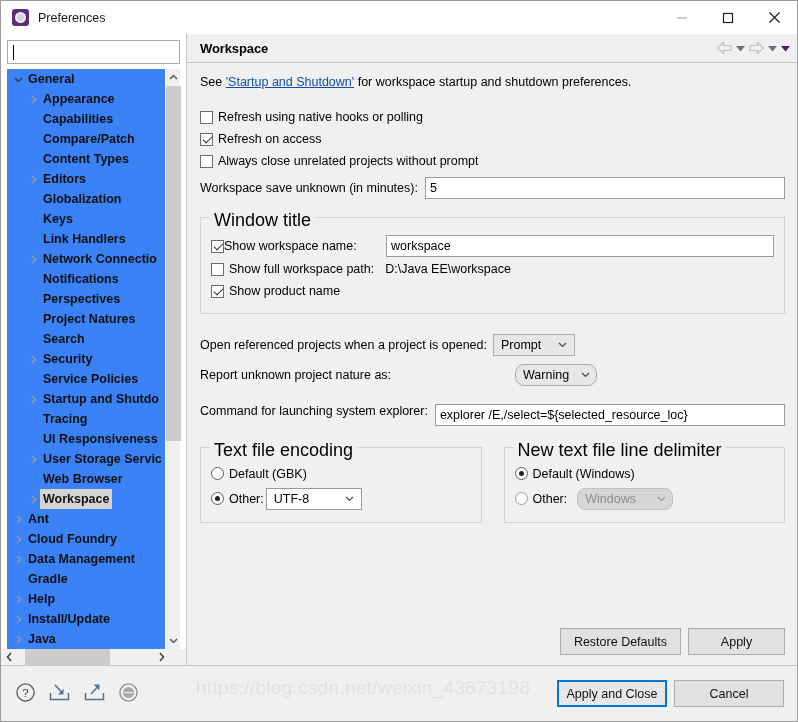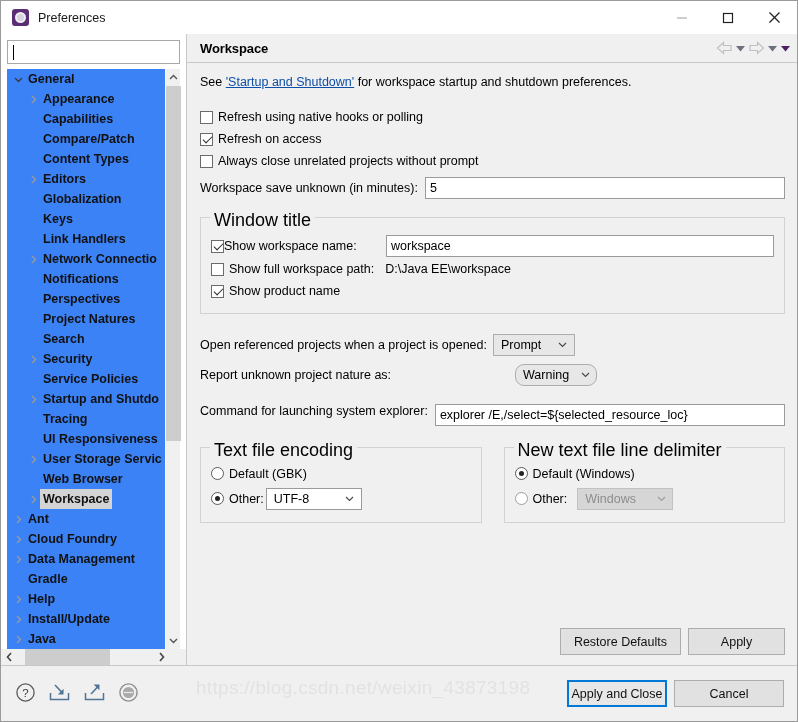--- a/index.html
+++ b/index.html
@@ -613,21 +613,21 @@
 
           <div class="group" style="flex:1 1 0; margin-top:0; padding:14px 10px 10px 10px;">
             <span class="legend">New text file line delimiter</span>
             <div class="row" style="height:23px;">
               <span class="rb checked"></span>
               <span class="txt">Default (Windows)</span>
             </div>
             <div class="row" style="height:27px;">
               <span class="rb disabled"></span>
               <span class="txt">Other:</span>
-              <div class="combo disabled" style="margin-left:10px; width:96px;">
+              <div class="combo disabled" style="margin-left:10px; width:96px;border-radius:8px;">
                 <span class="val">Windows</span>
                 <span class="chev">
                   <svg width="9" height="6" viewBox="0 0 9 6">
                       <polyline points="1,1 4.5,4.5 8,1" fill="none" stroke="#9d9d9d" stroke-width="1.2"></polyline>
                     </svg>
                 </span>
               </div>
             </div>
           </div>
         </div>
@@ -664,18 +664,18 @@
       </span>
       <span>
         <svg width="21" height="21" viewBox="0 0 21 21">
           <circle cx="10.5" cy="10.5" r="8.6" fill="none" stroke="#8d8d8d" stroke-width="1.4"></circle>
           <circle cx="10.5" cy="10.5" r="5.6" fill="#a9a9a9"></circle>
           <line x1="5.8" y1="10.5" x2="15.2" y2="10.5" stroke="#e8e8e8" stroke-width="1.3"></line>
         </svg>
       </span>
     </div>
     <div id="footer-btns">
-      <div class="btn focus" style="width:100px;">Apply and Close</div>
+      <div class="btn focus" style="width:110px;">Apply and Close</div>
       <div class="btn" style="width:110px;">Cancel</div>
     </div>
     <div id="watermark">https://blog.csdn.net/weixin_43873198</div>
   </div>
 </div>
 
 </body></html>

